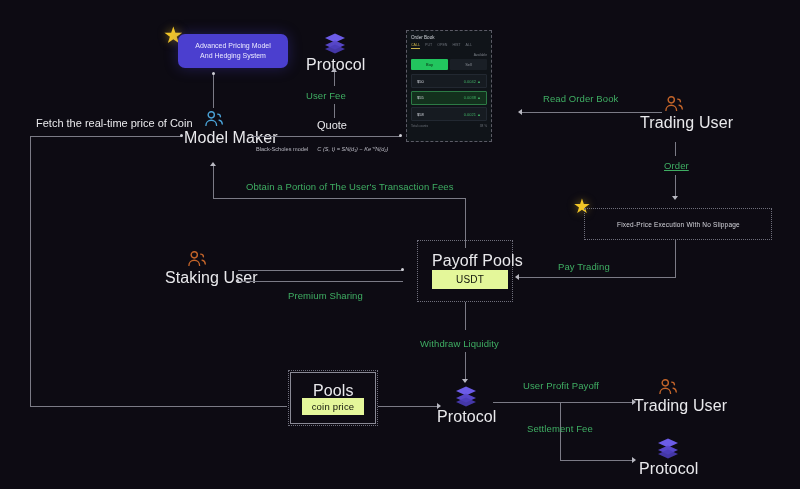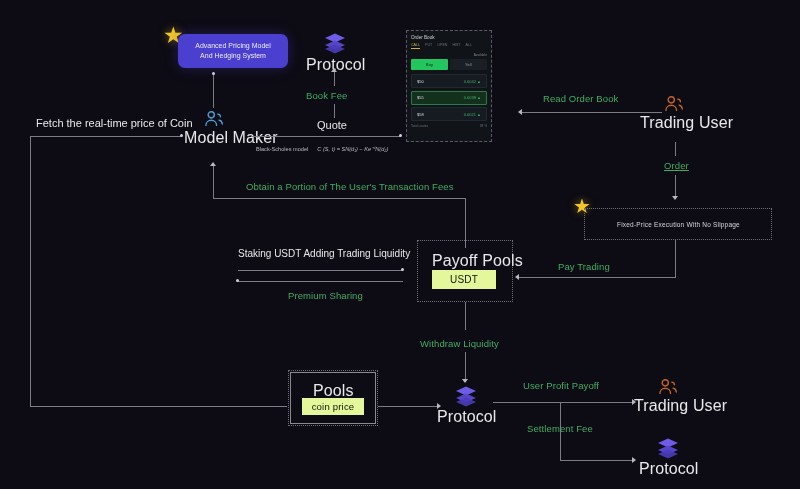--- a/index.html
+++ b/index.html
@@ -199,21 +199,21 @@
     <svg class="ico" width="24" height="22" viewBox="0 0 24 22" style="margin:0 auto 2px;">
       <path d="M12 1.5 L22 6 L12 10.5 L2 6 Z" fill="#6c5ce7"></path>
       <path d="M12 8.5 L22 13 L12 17.5 L2 13 Z" fill="#5b4ad1" opacity=".95"></path>
       <path d="M12 12.5 L22 17 L12 21.5 L2 17 Z" fill="#4a3cb8" opacity=".9"></path>
     </svg>
     <div class="node-label">Protocol</div>
   </div>
 
   <div class="abs vline" style="left:334px;top:72px;height:14px;"></div>
   <div class="abs arrow-u" style="left:331px;top:68px;"></div>
-  <div class="abs edge-label" style="left:306px;top:90px;">Book Fee</div>
+  <div class="abs edge-label" style="left:306px;top:90px;">User Fee</div>
   <div class="abs vline" style="left:334px;top:104px;height:14px;"></div>
 
   <div class="abs edge-label-white" style="left:317px;top:119px;">Quote</div>
 
   <div class="abs hline" style="left:251px;top:136px;width:150px;"></div>
   <div class="abs dot" style="left:399px;top:134px;"></div>
   <div class="abs tiny-formula" style="left:256px;top:145px;">
     <span>Black-Scholes model</span>
     <span style="display:inline-block;width:6px;"></span>
     <span style="font-style:italic;">C (S, t) = SN(d₁) − Ke⁻ʳᵗN(d₂)</span>
@@ -281,32 +281,40 @@
   <div class="abs hline" style="left:519px;top:277px;width:157px;"></div>
   <div class="abs arrow-l" style="left:515px;top:274px;"></div>
 
   <div class="abs edge-label" style="left:246px;top:181px;text-align:center;">Obtain a Portion of The User's Transaction Fees</div>
 
   <div class="abs hline" style="left:213px;top:198px;width:252px;"></div>
   <div class="abs vline" style="left:465px;top:198px;height:50px;"></div>
   <div class="abs vline" style="left:213px;top:166px;height:32px;"></div>
   <div class="abs arrow-u" style="left:210px;top:162px;"></div>
 
-
-  <div class="abs edge-label-white" style="left:238px;top:248px;font-size:10px;">Staking USDT Adding Trading Liquidity</div>
+  <div class="abs" style="left:165px;top:250px;width:64px;text-align:center;">
+    <svg class="ico" width="22" height="17" viewBox="0 0 24 18" style="margin:0 auto 2px;">
+      <circle cx="9" cy="5" r="3.4" fill="none" stroke="#c4652a" stroke-width="1.5"></circle>
+      <path d="M3.2 16.5c0-3.3 2.6-5.6 5.8-5.6s5.8 2.3 5.8 5.6" fill="none" stroke="#c4652a" stroke-width="1.5" stroke-linecap="round"></path>
+      <path d="M16 4.2c1.7 0 3 1.3 3 2.9" fill="none" stroke="#c4652a" stroke-width="1.5" stroke-linecap="round"></path>
+      <path d="M17.5 10.8c2.1.5 3.5 2.2 3.5 4.3" fill="none" stroke="#c4652a" stroke-width="1.5" stroke-linecap="round"></path>
+    </svg>
+    <div class="node-label">Staking User</div>
+  </div>
+
   <div class="abs hline" style="left:238px;top:270px;width:165px;"></div>
   <div class="abs dot" style="left:401px;top:268px;"></div>
 
   <div class="abs hline" style="left:238px;top:281px;width:165px;"></div>
   <div class="abs dot" style="left:236px;top:279px;"></div>
   <div class="abs edge-label" style="left:288px;top:290px;">Premium Sharing</div>
 
   <div class="abs dotted-box" style="left:417px;top:240px;width:96px;height:62px;"></div>
   <div class="abs node-label" style="left:432px;top:252px;">Payoff Pools</div>
-  <div class="abs chip" style="left:432px;top:270px;width:64px;box-sizing:border-box;">USDT</div>
+  <div class="abs chip" style="left:432px;top:270px;width:76px;box-sizing:border-box;">USDT</div>
 
   <div class="abs vline" style="left:465px;top:302px;height:28px;"></div>
   <div class="abs edge-label" style="left:420px;top:338px;">Withdraw Liquidity</div>
   <div class="abs vline" style="left:465px;top:352px;height:28px;"></div>
   <div class="abs arrow-d" style="left:462px;top:379px;"></div>
 
   <div class="abs solid-box" style="left:290px;top:372px;width:86px;height:52px;"></div>
   <div class="abs dotted-box" style="left:288px;top:370px;width:90px;height:56px;"></div>
   <div class="abs node-label" style="left:313px;top:382px;">Pools</div>
   <div class="abs chip" style="left:302px;top:398px;width:62px;box-sizing:border-box;font-size:9.5px;padding:3px 0;">coin price</div>

